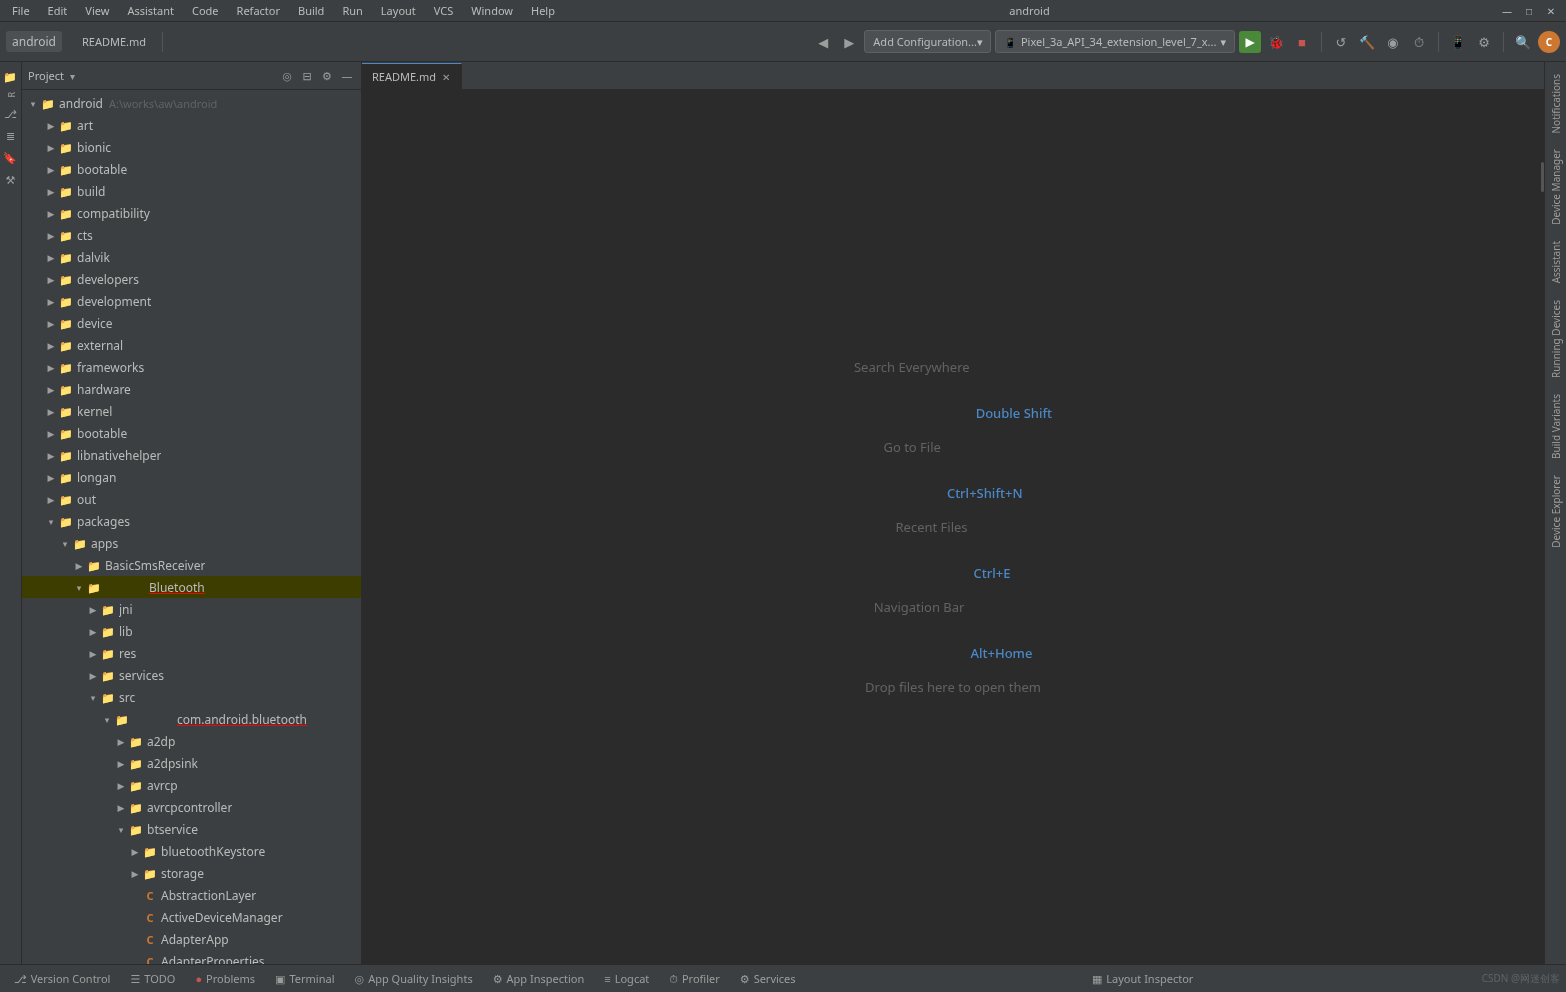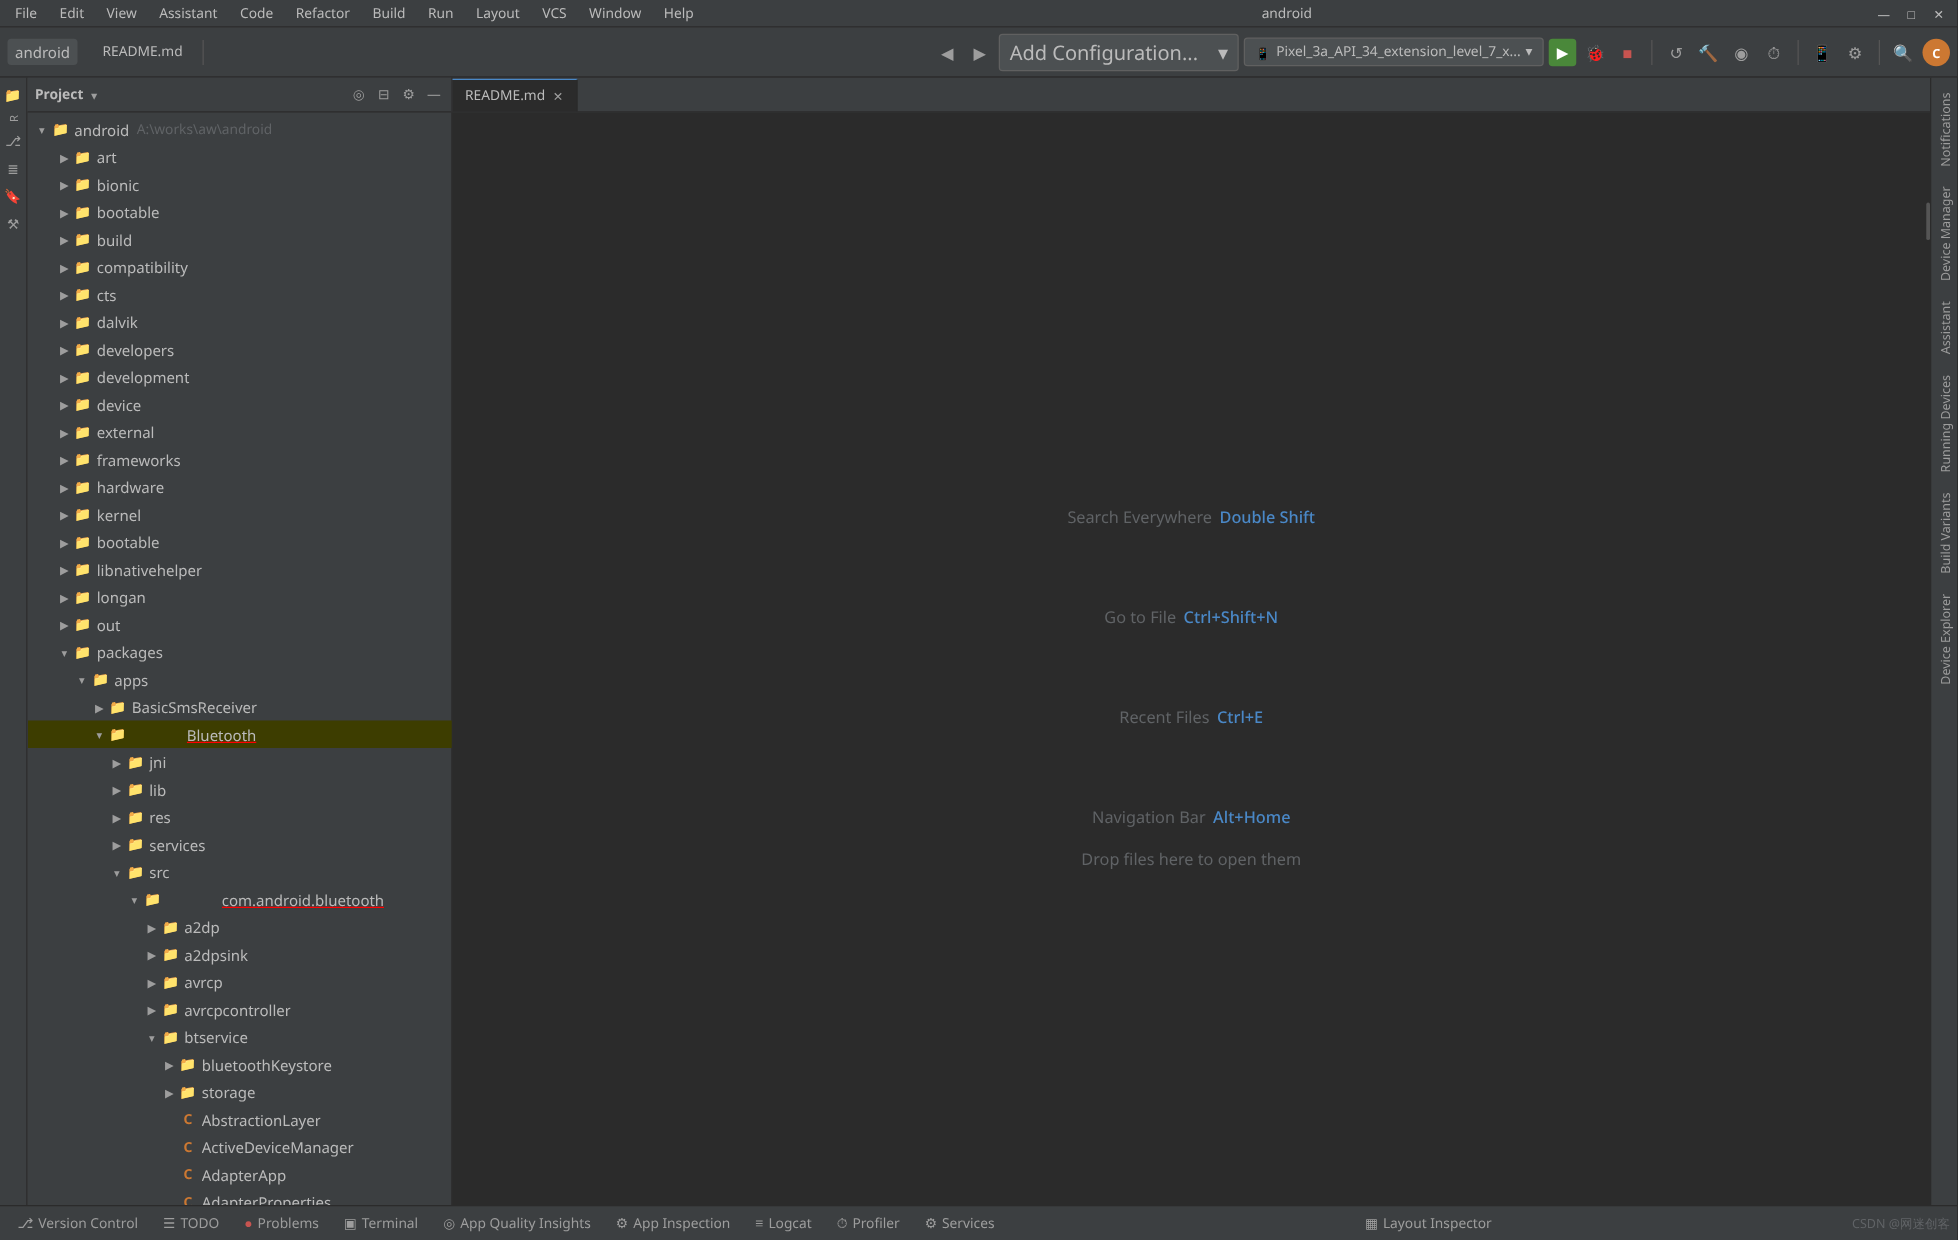--- a/index.html
+++ b/index.html
@@ -80,25 +80,25 @@
       border-radius: 3px;
       cursor: pointer;
     }
     .toolbar-separator { width: 1px; height: 20px; background: #555; margin: 0 4px; }
     .toolbar-spacer { flex: 1; }
     .config-dropdown {
       background: #4c5052;
       border: 1px solid #606060;
       border-radius: 3px;
       padding: 3px 8px;
-      font-size: 16px;
-      color: #bbbbbb;
-      display: flex;
-      align-items: center;
-      gap: 16px;
+      font-size: 11px;
+      color: #bbbbbb;
+      display: flex;
+      align-items: center;
+      gap: 0;
       cursor: pointer;
     }
     .device-selector {
       background: #4c5052;
       border: 1px solid #606060;
       border-radius: 3px;
       padding: 3px 8px;
       font-size: 11px;
       color: #bbbbbb;
       display: flex;
@@ -186,21 +186,21 @@
       background: #3c3f41;
       display: flex;
       align-items: center;
       justify-content: space-between;
       padding: 0 6px;
       border-bottom: 1px solid #2b2b2b;
     }
     .panel-title {
       font-size: 11px;
       color: #bbbbbb;
-      font-weight: bold;
+      font-weight: normal;
     }
     .panel-actions {
       display: flex;
       gap: 4px;
     }
     .panel-action-icon {
       width: 16px; height: 16px;
       display: flex; align-items: center; justify-content: center;
       cursor: pointer;
       color: #9d9d9d;
@@ -320,21 +320,21 @@
     .editor-content {
       flex: 1;
       display: flex;
       align-items: center;
       justify-content: center;
       flex-direction: column;
       gap: 16px;
     }
     .hint-row {
       display: flex;
-      align-items: flex-end;
+      align-items: flex-start;
       font-size: 13px;
       color: #606366;
       gap: 6px;
     }
     .hint-key {
       color: #4a88c7;
       font-weight: 500;
       margin-top: 46px;
     }
 

